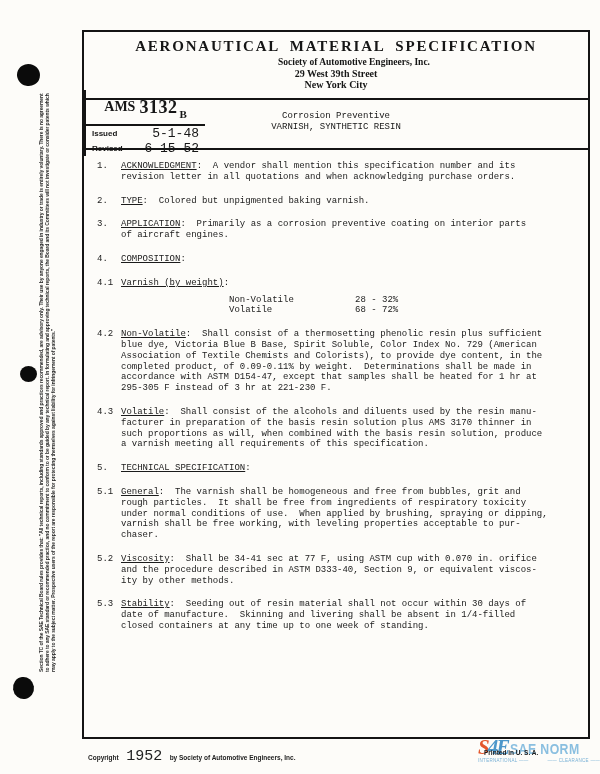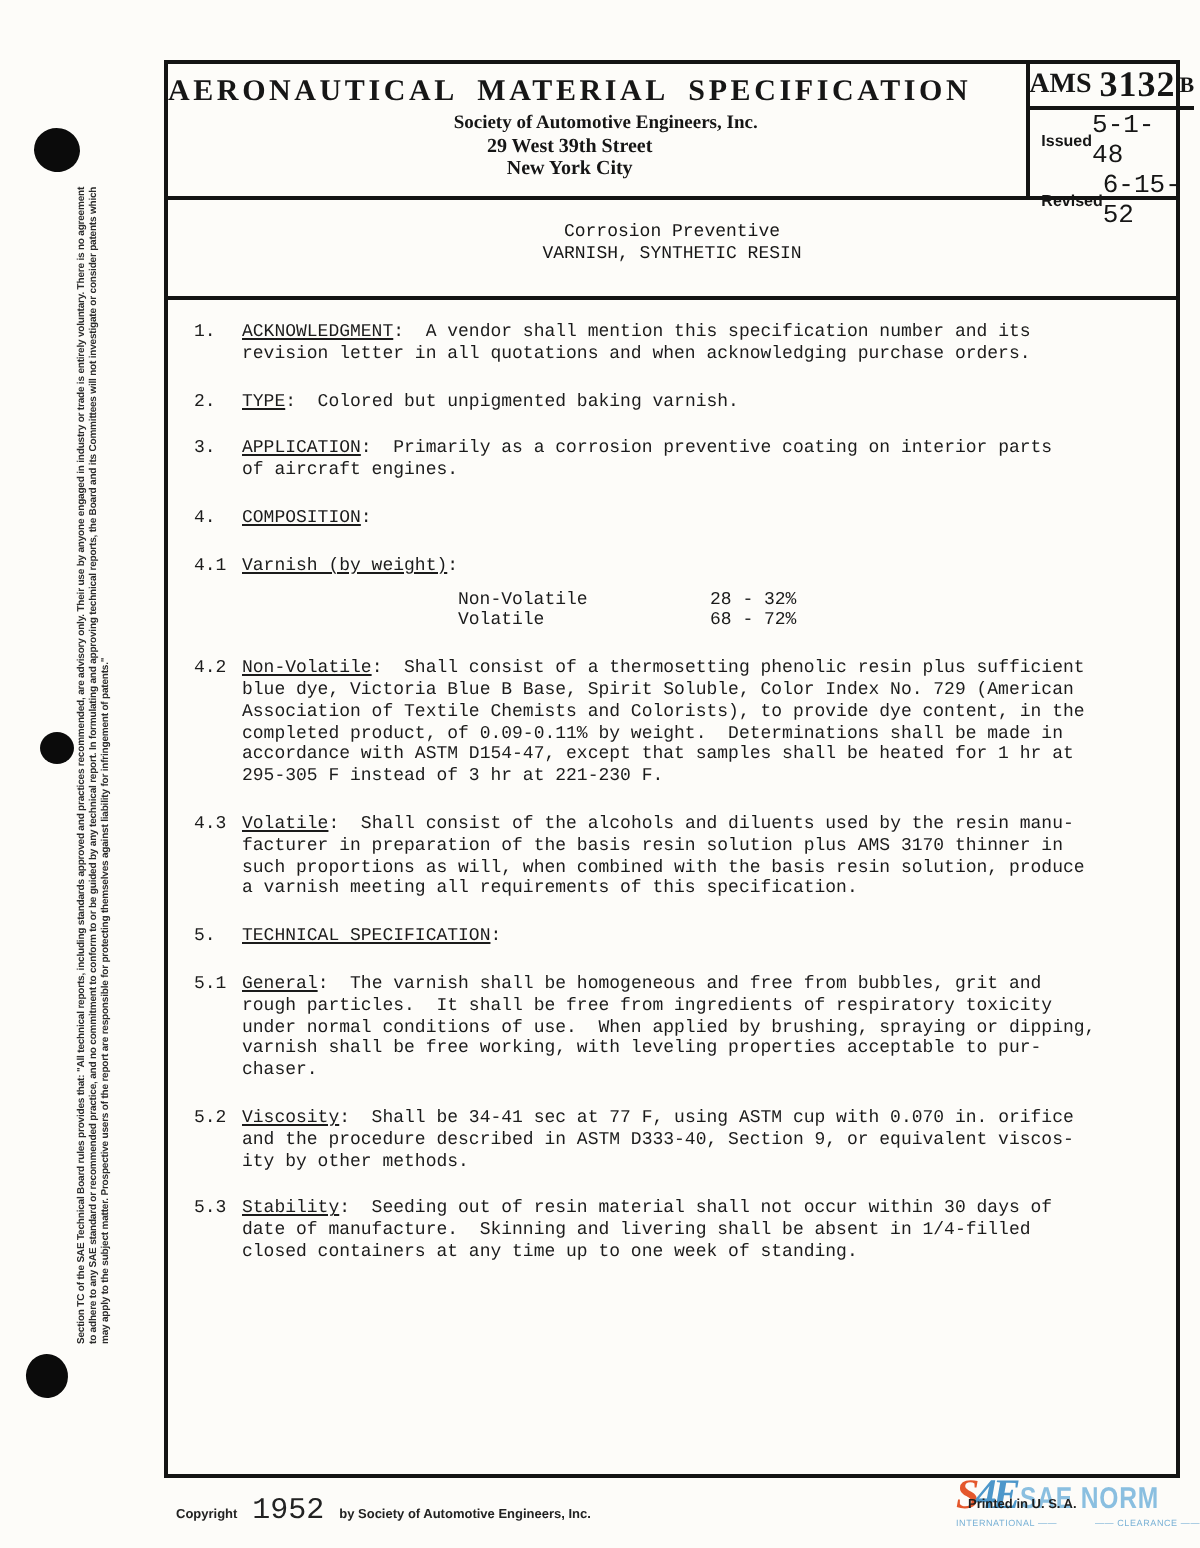--- a/index.html
+++ b/index.html
@@ -13,26 +13,26 @@
   .hole3{left:13px;top:677px;width:21px;height:22px;transform:rotate(-8deg);}
 
   
   .side-note-wrap{position:absolute;left:39px;top:92px;width:24px;height:580px;overflow:visible;}
   .side-note{position:absolute;left:0;top:580px;width:580px;transform:rotate(-90deg);transform-origin:0 0;
     font-size:5px;line-height:5.9px;font-weight:bold;color:#2a2a2a;letter-spacing:-0.1px;}
 
   
   .frame{position:absolute;left:82px;top:30px;width:504px;height:705px;border:2px solid #141414;background:transparent;}
 
-  .hdr{display:flex;height:66px;border-bottom:2px solid #141414;}
+  .hdr{display:flex;height:66px;border-bottom:2px solid #141414;flex-direction:column;}
   .hdr-left{flex:1;text-align:center;padding-top:6px;font-family:"Liberation Serif",serif;font-weight:bold;}
   .hdr-title{font-size:15px;letter-spacing:1.8px;word-spacing:5px;white-space:nowrap;}
   .hdr-org{font-size:9.5px;margin-top:2px;padding-left:36px;}
   .hdr-addr{font-size:10px;margin-top:0.5px;}
-  .hdr-right{width:119px;border-left:2px solid #141414;display:flex;flex-direction:column;margin-left:27px;}
+  .hdr-right{width:119px;border-left:2px solid #141414;display:flex;flex-direction:column;}
   .ams-line{height:34px;border-bottom:2px solid #141414;display:flex;align-items:center;justify-content:center;
     font-family:"Liberation Serif",serif;font-weight:bold;white-space:nowrap;}
   .ams-label{font-size:14px;margin-right:4px;}
   .ams-number{font-size:18px;letter-spacing:0.5px;}
   .ams-rev{font-size:11px;margin-left:2px;align-self:flex-end;margin-bottom:4px;}
   .date-row{display:flex;justify-content:space-between;align-items:center;padding:0 6px;flex:1;}
   .date-label{font-family:Liberation Sans, sans-serif;font-weight:bold;font-size:8px;}
   .date-val{font-family:Liberation Mono, monospace;font-size:13px;}
 
   .title-band{height:50px;border-bottom:2px solid #141414;text-align:center;

